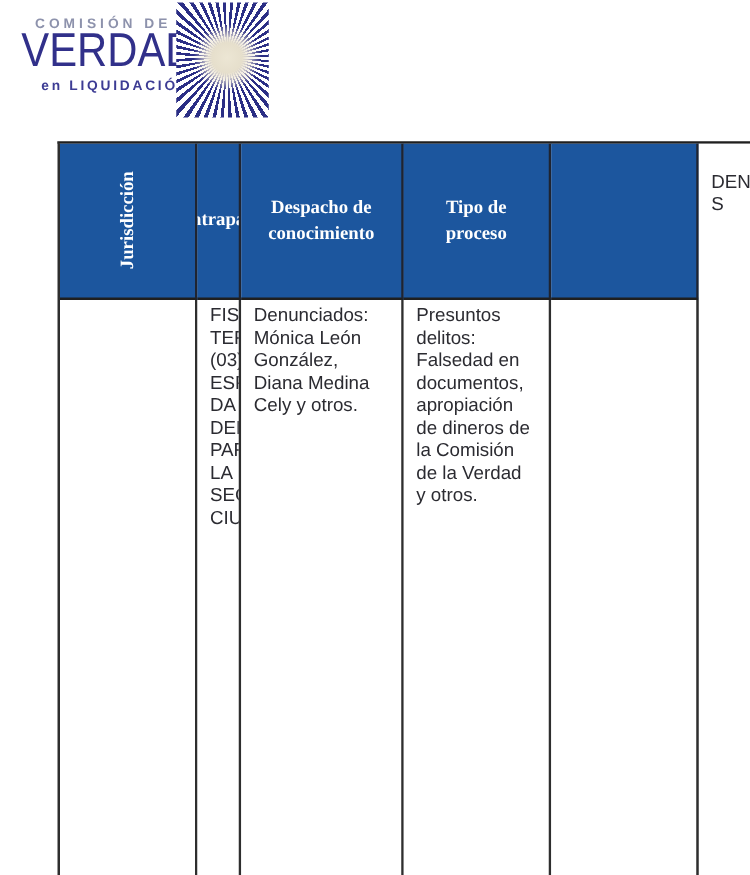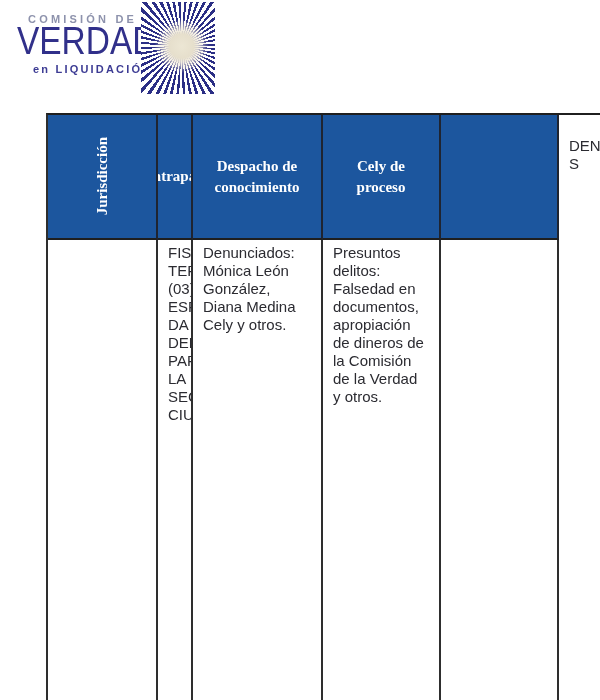--- a/index.html
+++ b/index.html
@@ -84,21 +84,21 @@
 </div>
 
 <div class="doc-table">
 
   <div class="hcell">
     <span class="vtext">Jurisdicción</span>
   </div>
   <div class="hcell">Contraparte</div>
   <div class="hcell">Despacho de
 conocimiento</div>
-  <div class="hcell">Cely de
+  <div class="hcell">Tipo de
 proceso</div>
   <div class="hcell"></div>
 
   <div class="bcell first">DENUNCIA
 S</div>
   <div class="bcell"></div>
   <div class="bcell">FISCALÍA
 TERCERA (03)
 ESPECIALIZA
 DA

